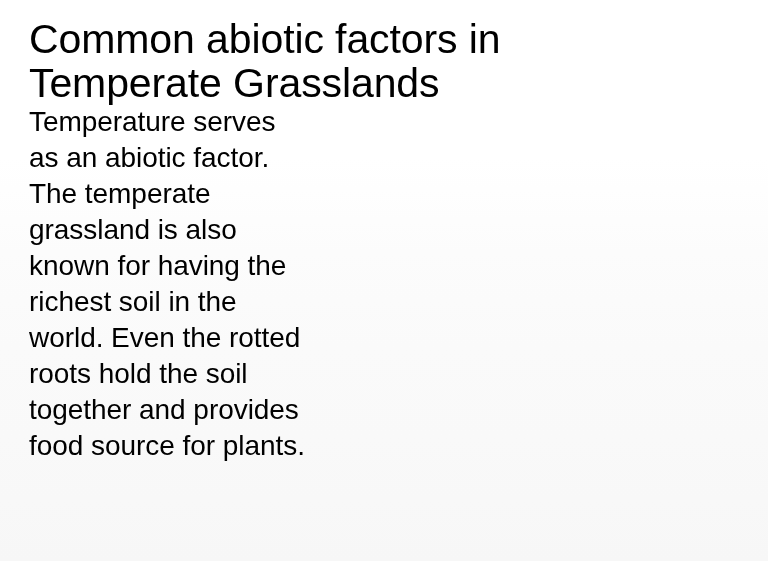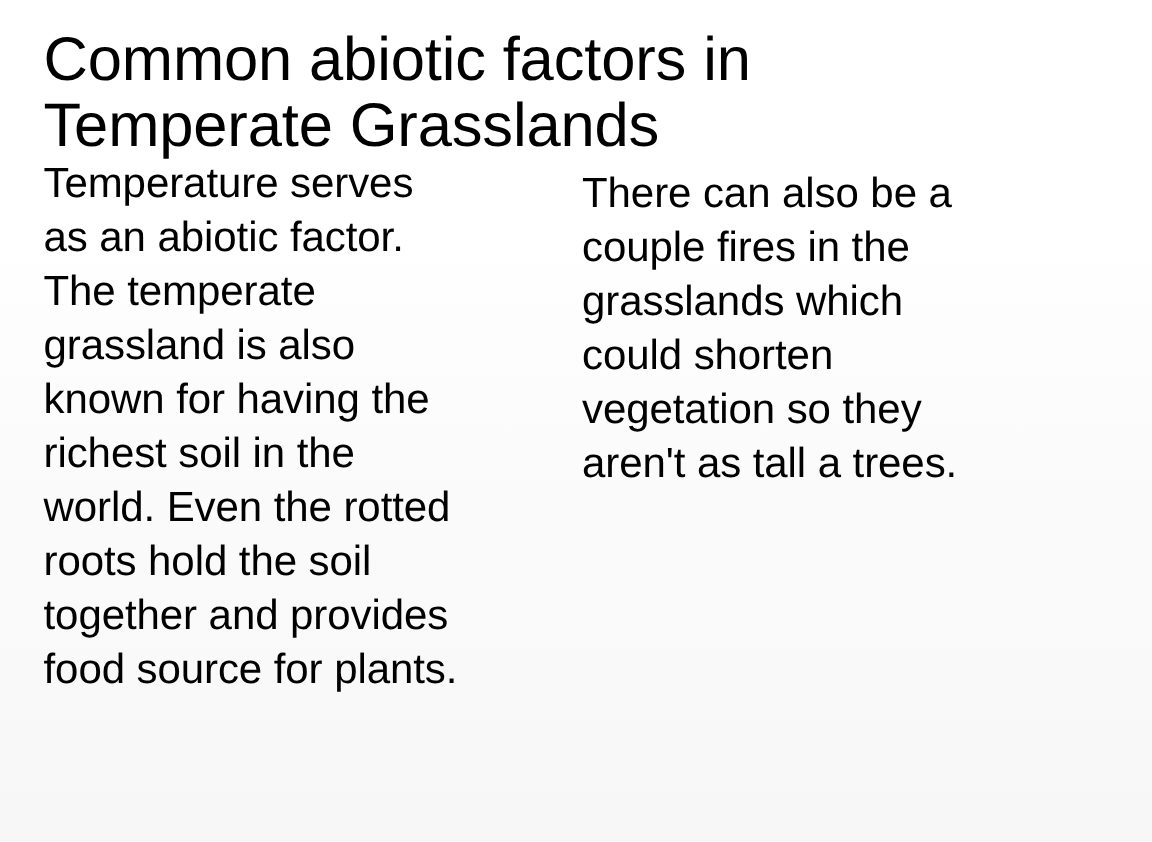--- a/index.html
+++ b/index.html
@@ -77,17 +77,16 @@
 <body>
 
 <div class="slide">
 
   <h1 class="slide-title">Common abiotic factors in Temperate Grasslands</h1>
 
   <div class="body-columns">
 
     <p class="text-column left-col">Temperature serves as an abiotic factor. The temperate grassland is also known for having the richest soil in the world. Even the rotted roots hold the soil together and provides food source for plants.</p>
 
-    <p class="text-column right-col">There can also be a couple fires in the grasslands which could shorten vegetation so they aren't as tall a trees.</p>
 
   </div>
 
 </div>
 
 </body></html>

